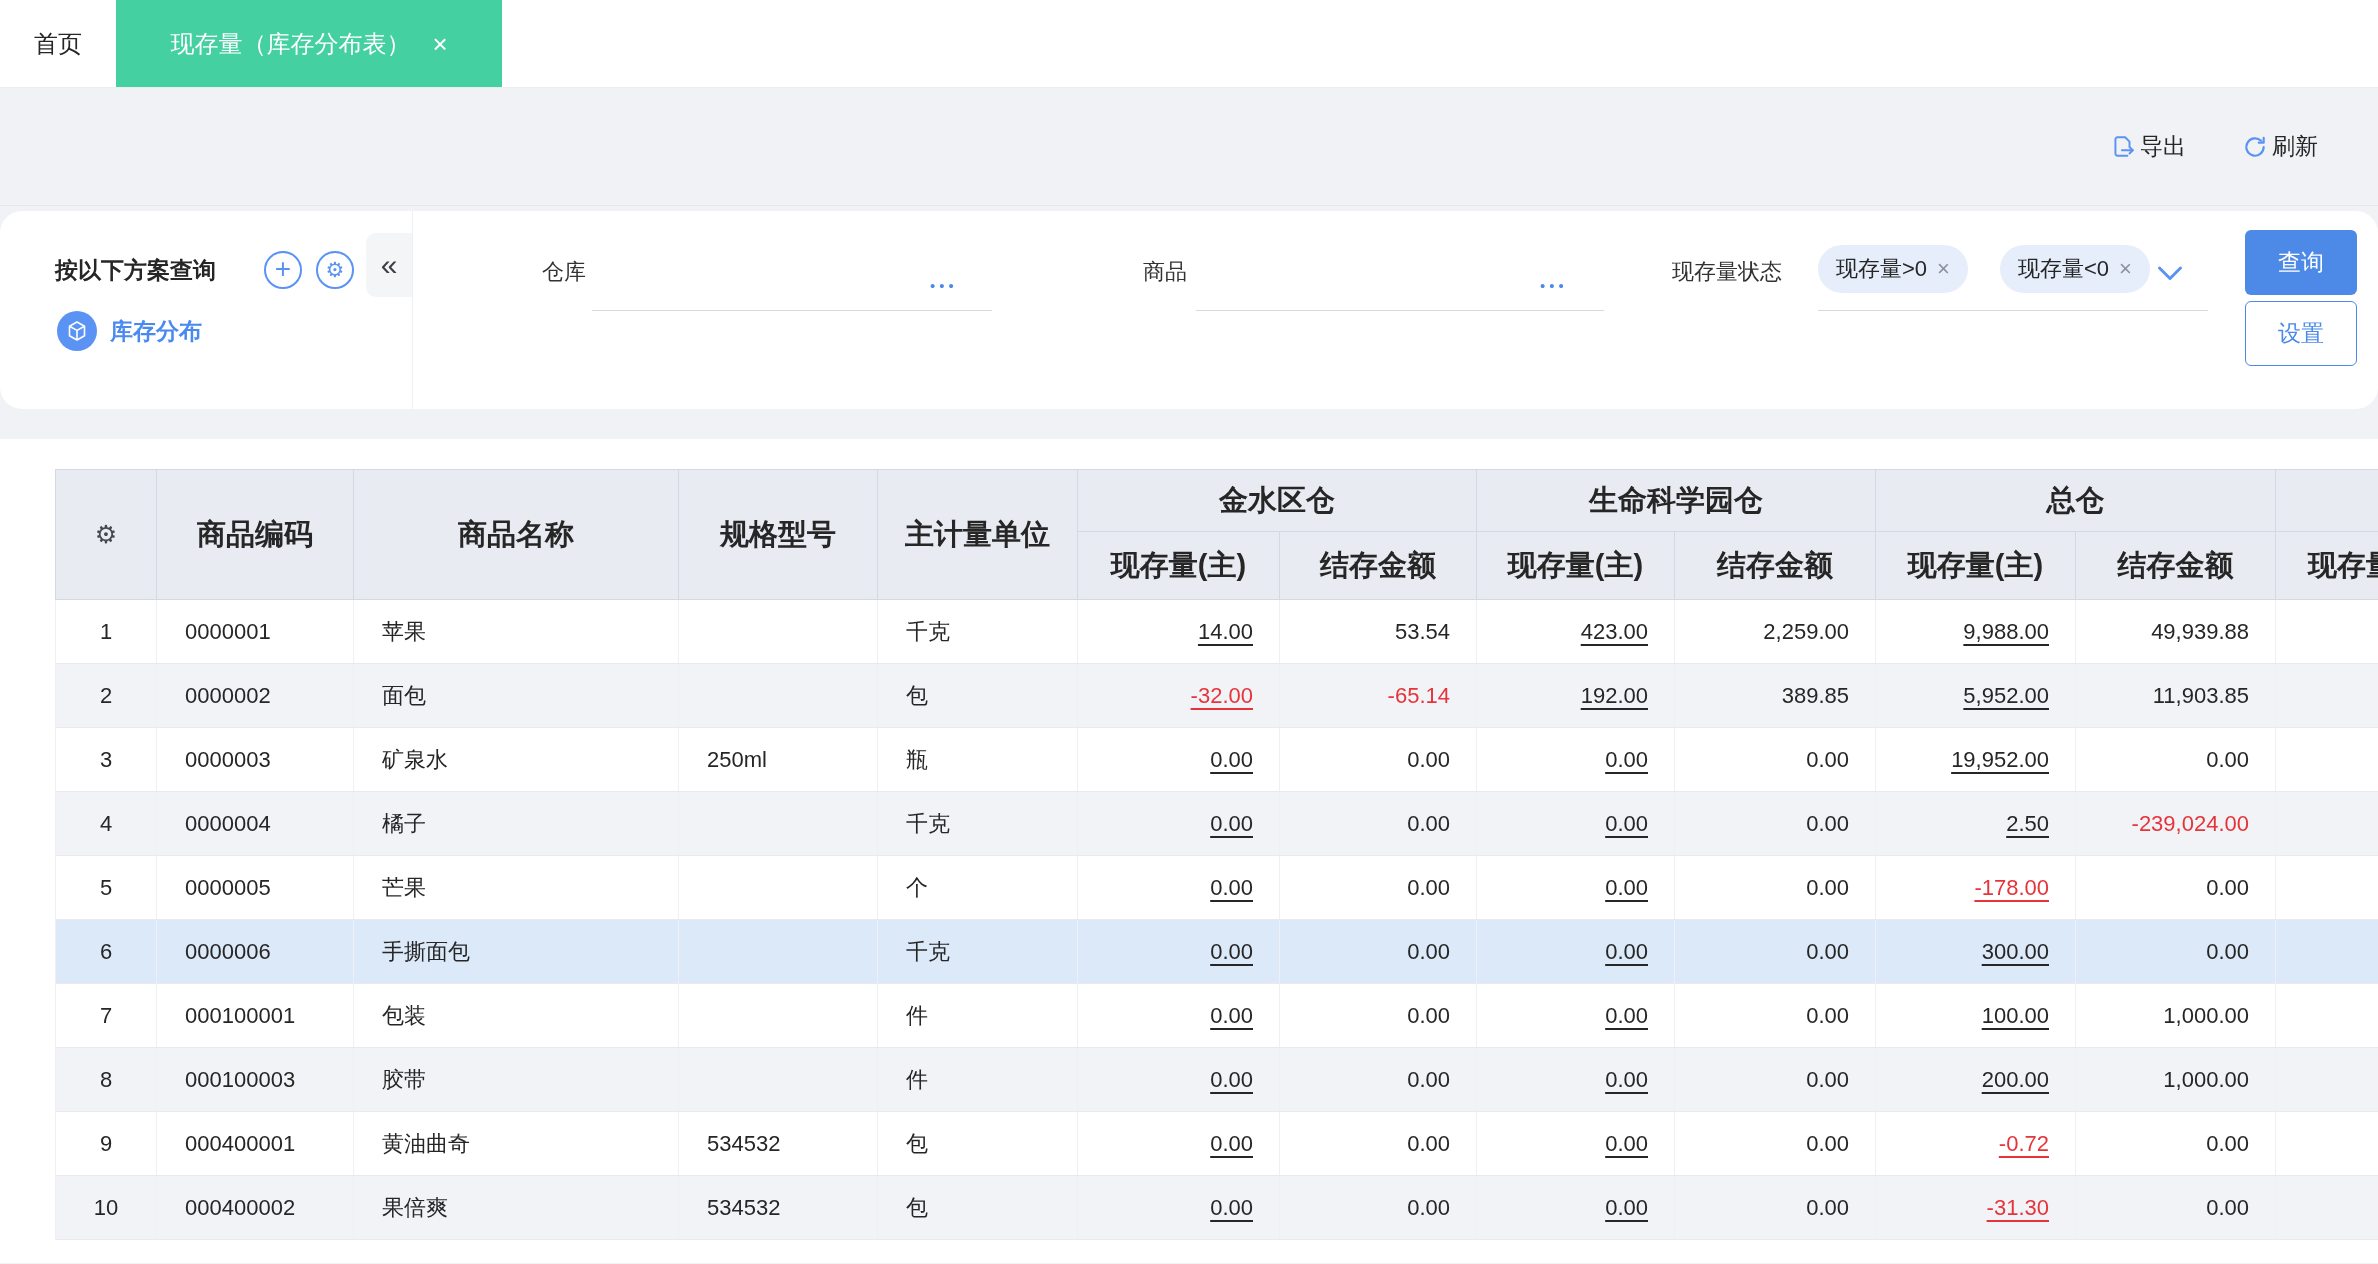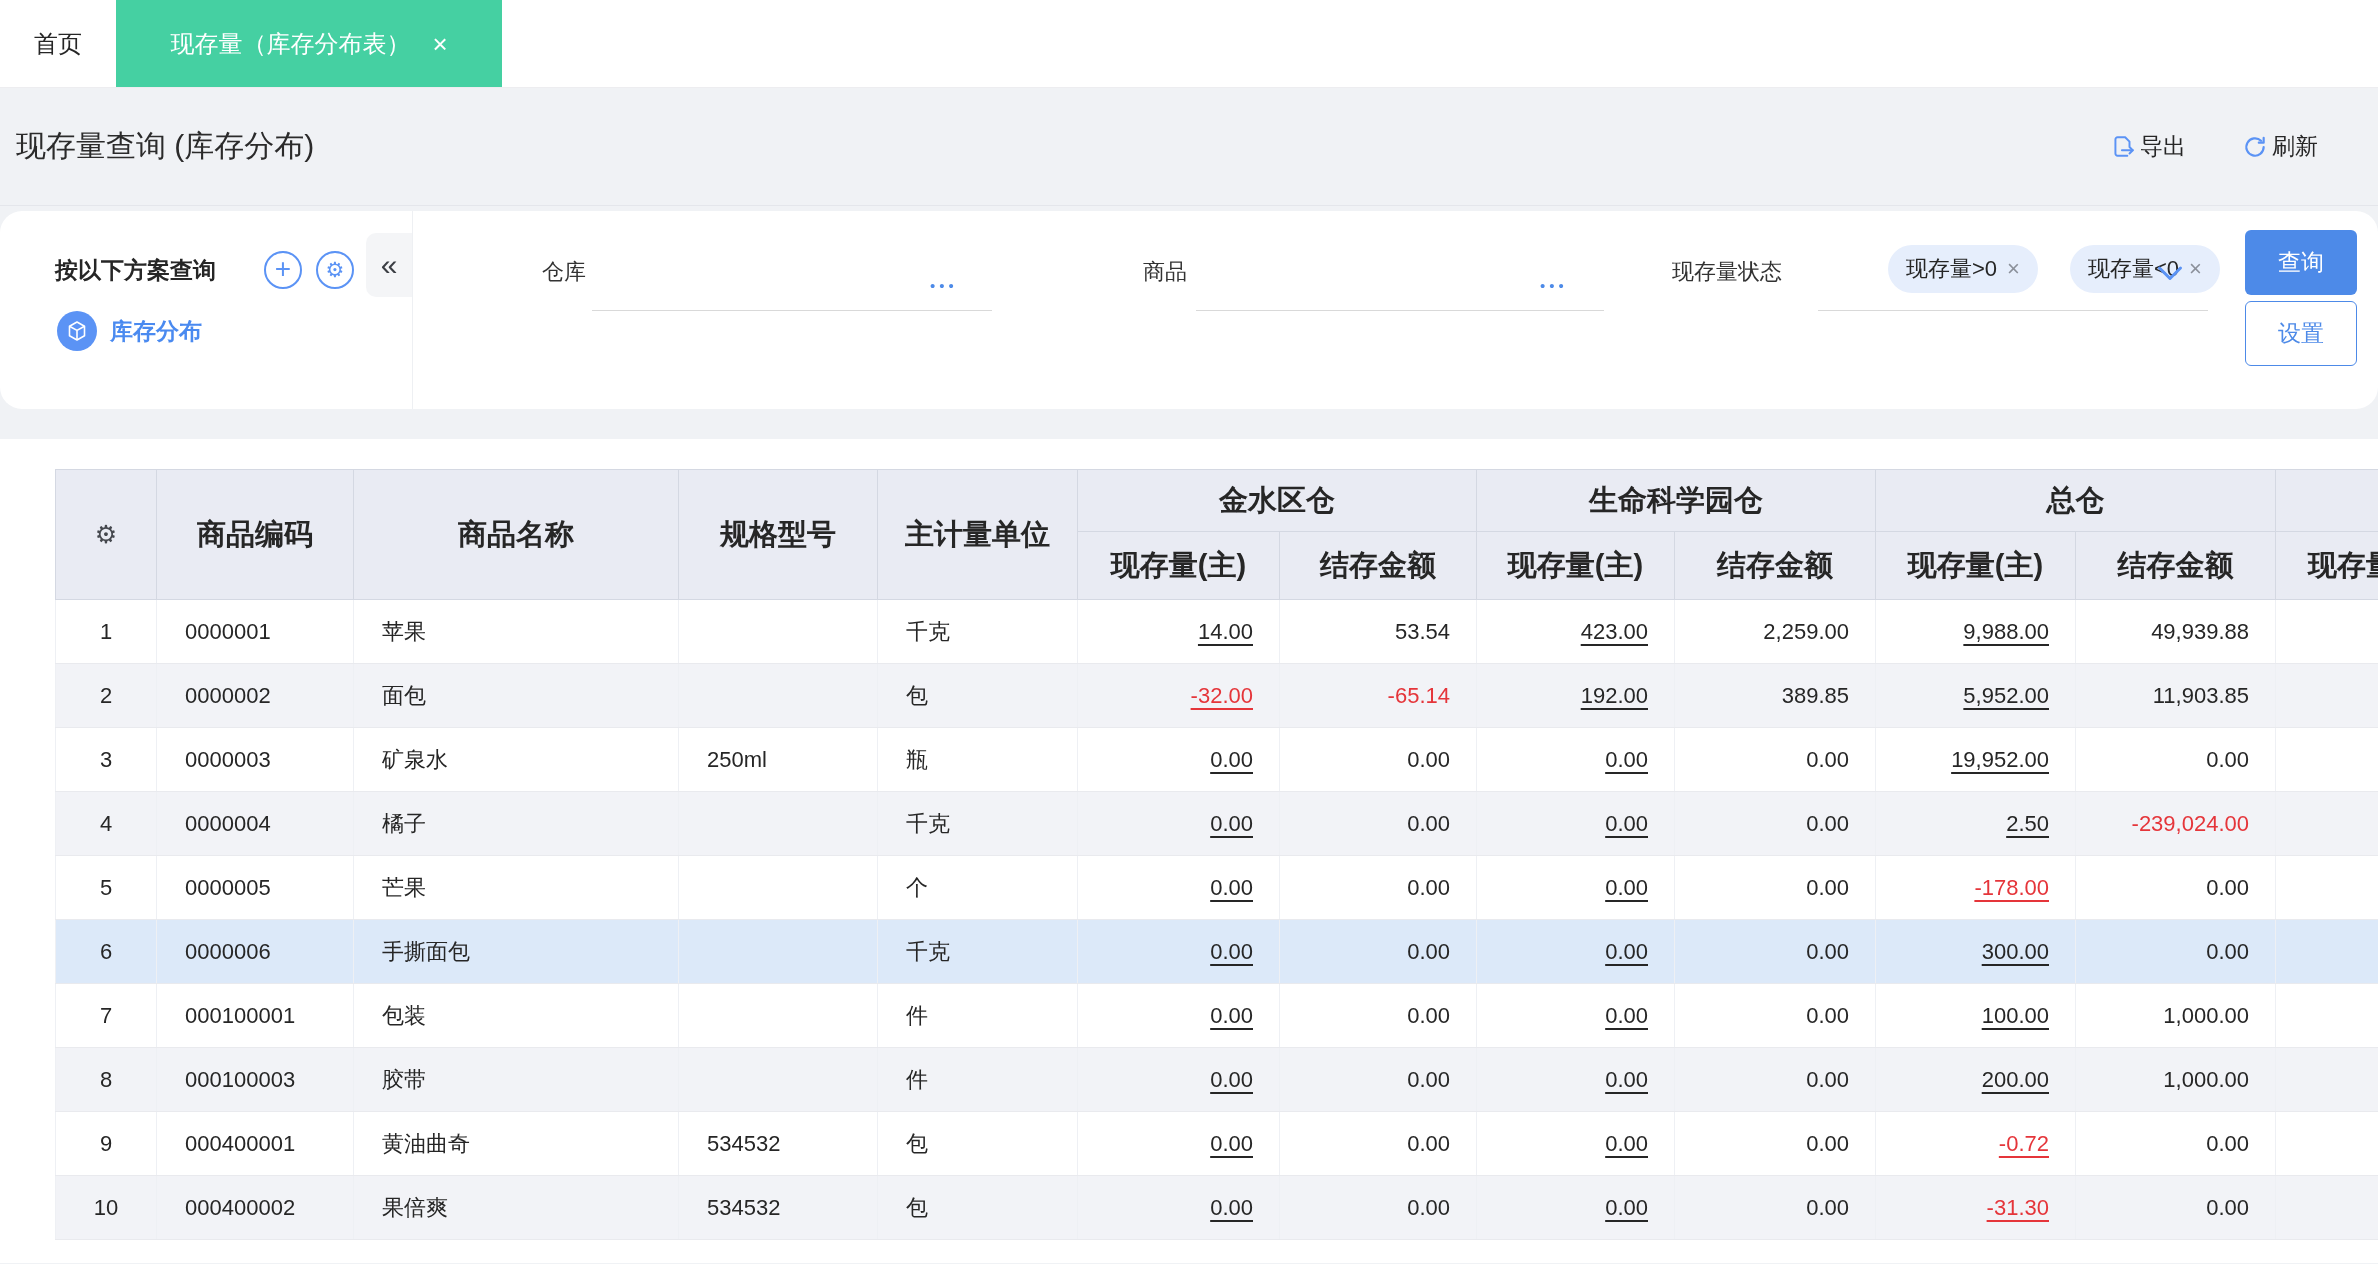--- a/index.html
+++ b/index.html
@@ -31,21 +31,21 @@
   .gearc-btn { left:316px; top:40px; font-size:21px; }
   .collapse-pill { position:absolute; left:366px; top:22px; width:46px; height:64px; background:#f4f5f7;
                    border-radius:10px 0 0 10px; display:flex; align-items:center; justify-content:center;
                    font-size:30px; color:#3b3e44; cursor:pointer; }
   .scheme-row { position:absolute; left:57px; top:100px; display:flex; align-items:center; gap:13px; cursor:pointer; }
   .scheme-icon { width:40px; height:40px; border-radius:50%; background:#5b93f5; display:flex; align-items:center; justify-content:center; }
   .scheme-label { font-size:23px; color:#4a8af0;font-weight:bold; }
   .f-label { position:absolute; top:46px; font-size:22px; color:#333; }
   .f-underline { position:absolute; top:99px; height:1px; background:#d9d9d9; cursor:text; }
   .f-dots { position:absolute; top:66px; color:#4d8ae8; font-size:15px; letter-spacing:4px; cursor:pointer; }
-  .tag-row { position:absolute; left:1888px; top:34px; display:flex; gap:32px; align-items:center; }
+  .tag-row { position:absolute; left:1818px; top:34px; display:flex; gap:32px; align-items:center; }
   .tag { background:#e6eefc; border-radius:24px; padding:9px 18px; font-size:22px; color:#262626; display:flex; align-items:center; gap:10px; white-space:nowrap; }
   .tag-x { color:#8b909a; font-size:22px; cursor:pointer; }
   .chev { position:absolute; left:2152px; top:48px; cursor:pointer; }
   .btn { position:absolute; left:2245px; width:112px; height:65px; border-radius:6px; font-size:23px;
          display:flex; align-items:center; justify-content:center; cursor:pointer; }
   .btn-query { top:19px; background:#4d8ae8; color:#fff; }
   .btn-settings { top:90px; background:#fff; color:#4d8ae8; border:1px solid #4d8ae8; }
   
   .table-card { margin-top:30px; height:824px; background:#fff; padding:30px 0 0 55px; overflow:hidden; }
   table { border-collapse:collapse; table-layout:fixed; width:2326px; }
@@ -70,21 +70,20 @@
   <div class="tab-home">
     <span>首页</span>
   </div>
   <div class="tab-active">
     <span>现存量（库存分布表）</span>
     <span class="tab-close">×</span>
   </div>
 </div>
 
 <div class="page-head">
-  <div class="page-title">现存量查询 (库存分布)</div>
   <div class="head-actions">
     <div class="head-act">
       <span>
         <svg width="26" height="26" viewBox="0 0 24 24" fill="none" stroke="#5b93f5" stroke-width="1.8" stroke-linecap="round" stroke-linejoin="round">
           <path d="M16 20H7a2 2 0 0 1-2-2V5a2 2 0 0 1 2-2h7l4 4v4"></path>
           <path d="M11 15h10"></path>
             <path d="M18 12l3 3-3 3"></path>
         </svg>
       </span>
       <span>导出</span>

